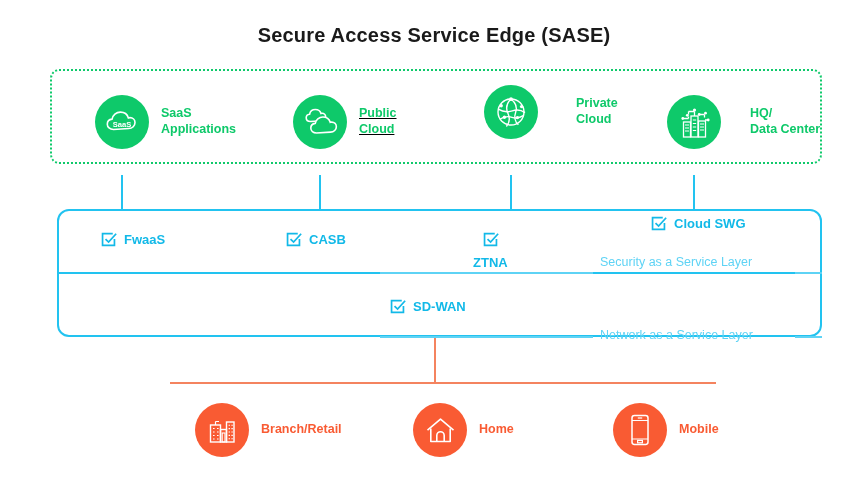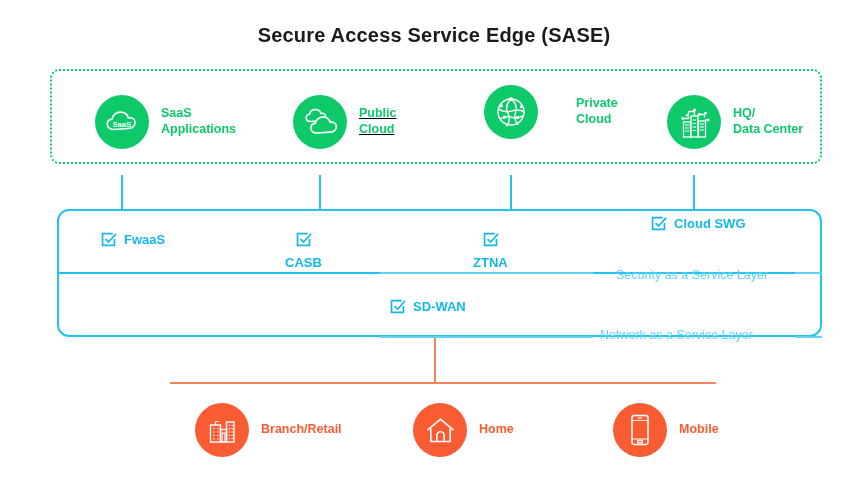--- a/index.html
+++ b/index.html
@@ -126,21 +126,21 @@
         <circle cx="6.2" cy="9.8" r="1.7" fill="#ffffff" stroke="none"></circle>
         <circle cx="26.6" cy="10.6" r="1.7" fill="#ffffff" stroke="none"></circle>
         <circle cx="22.4" cy="21.6" r="1.7" fill="#ffffff" stroke="none"></circle>
         <circle cx="9.4" cy="21.2" r="1.7" fill="#ffffff" stroke="none"></circle>
       </svg>
     </div>
     <div class="node-label green">Private
 Cloud</div>
   </div>
 
-  <div class="node" style="left:667px; top:95px;">
+  <div class="node" style="left:667px; top:95px;gap:17px;">
     <div class="circle green">
       <svg width="33" height="31" viewBox="0 0 33 31" fill="none" stroke="#ffffff" stroke-width="1.3">
         <rect x="13" y="9" width="7" height="21"></rect>
         <rect x="5.5" y="15" width="7" height="15"></rect>
         <rect x="20.5" y="14" width="7" height="16"></rect>
         <path d="M16.5 9V4.5M16.5 4.5h-6M10.5 4.5v3M6 11.5h4.5M10.5 11.5v-2M22 7.5h4.5M26.5 7.5v3M27 13h2.5"></path>
         <circle cx="16.5" cy="3" r="1.6" fill="#ffffff" stroke="none"></circle>
         <circle cx="9.3" cy="8.3" r="1.4" fill="#ffffff" stroke="none"></circle>
         <circle cx="4.8" cy="11.5" r="1.4" fill="#ffffff" stroke="none"></circle>
         <circle cx="21.2" cy="7.5" r="1.4" fill="#ffffff" stroke="none"></circle>
@@ -161,21 +161,21 @@
   <div class="svc-box"></div>
   <div class="svc-divider"></div>
 
   <div class="svc-item" style="left:100px; top:231px;">
     <svg class="chk" viewBox="0 0 20 20" fill="none" stroke="#12b9e8" stroke-width="2">
       <path d="M17 9.5V17H3V3h12"></path>
         <path d="M6.5 9.5l3.6 3.6L19 3.2"></path>
     </svg>
     <span>FwaaS</span>
   </div>
-  <div class="svc-item" style="left:285px; top:231px;flex-direction:column;">
+  <div class="svc-item" style="left:285px; top:231px;">
     <svg class="chk" viewBox="0 0 20 20" fill="none" stroke="#12b9e8" stroke-width="2">
       <path d="M17 9.5V17H3V3h12"></path>
         <path d="M6.5 9.5l3.6 3.6L19 3.2"></path>
     </svg>
     <span>CASB</span>
   </div>
   <div class="svc-item" style="left:473px; top:231px;flex-direction:column;">
     <svg class="chk" viewBox="0 0 20 20" fill="none" stroke="#12b9e8" stroke-width="2">
       <path d="M17 9.5V17H3V3h12"></path>
         <path d="M6.5 9.5l3.6 3.6L19 3.2"></path>
@@ -192,21 +192,21 @@
 
   <div class="svc-item" style="left:389px; top:298px;">
     <svg class="chk" viewBox="0 0 20 20" fill="none" stroke="#12b9e8" stroke-width="2">
       <path d="M17 9.5V17H3V3h12"></path>
         <path d="M6.5 9.5l3.6 3.6L19 3.2"></path>
     </svg>
     <span>SD-WAN</span>
   </div>
 
   <div class="cap-line" style="left:380px; top:272px; width:213px;"></div>
-  <div class="layer-cap" style="left:600px; top:268px;margin-left:16px;">Security as a Service  Layer</div>
+  <div class="layer-cap" style="left:600px; top:255px;">Security as a Service  Layer</div>
   <div class="cap-line" style="left:795px; top:272px; width:27px;"></div>
 
   <div class="cap-line" style="left:380px; top:336px; width:213px;"></div>
   <div class="layer-cap" style="left:600px; top:328px;">Network as a Service  Layer</div>
   <div class="cap-line" style="left:795px; top:336px; width:27px;"></div>
 
   <div class="oconn" style="left:434px; top:338px; width:1.5px; height:45px;"></div>
   <div class="obus" style="left:170px; top:382px; width:546px;"></div>
 
   <div class="node" style="left:195px; top:403px;">

